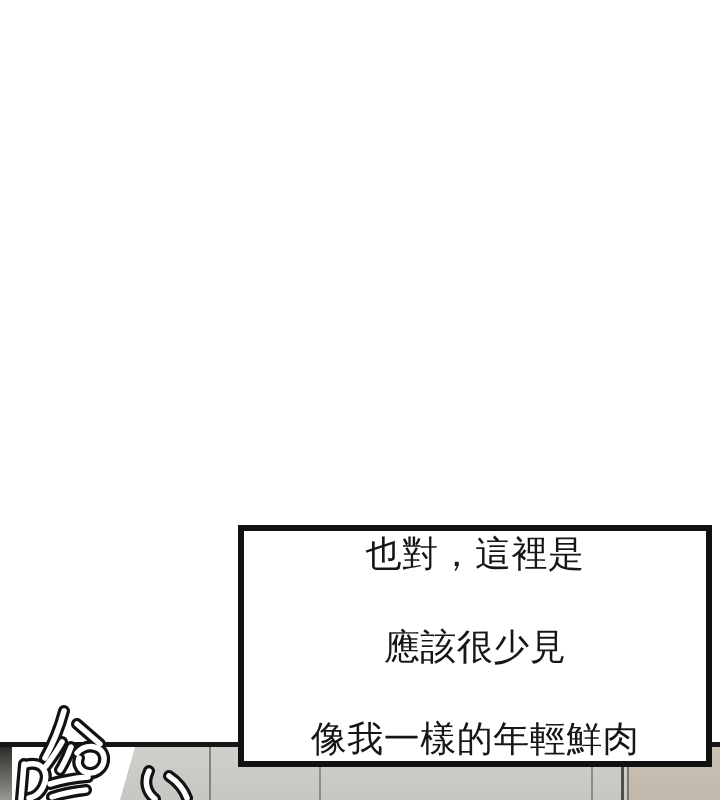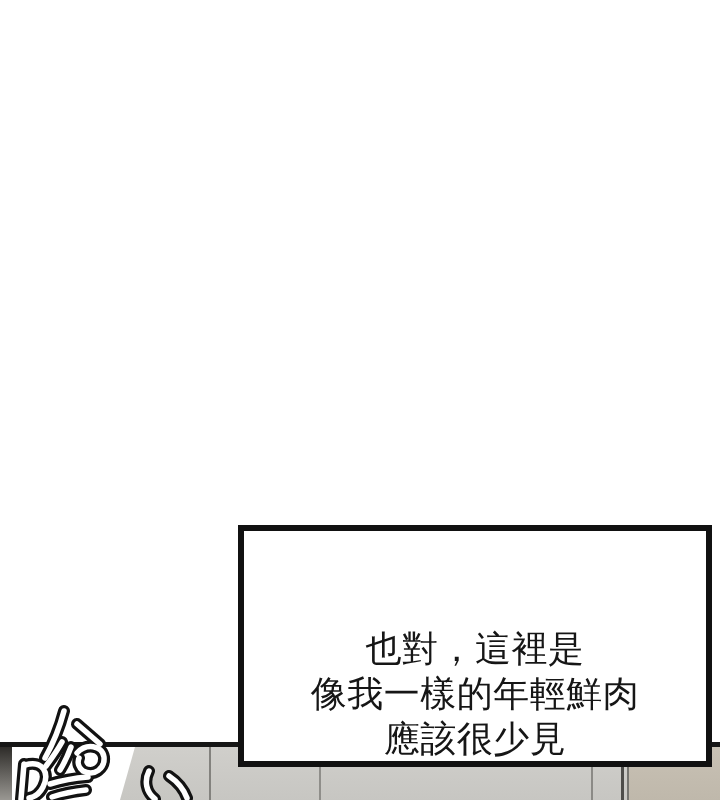--- a/index.html
+++ b/index.html
@@ -37,21 +37,21 @@
   .seam-4{left:621px;width:3px;background:#4e4d4a;}
   .seam-5{left:627px;width:2px;background:#767570;}
   
   .sfx-svg{position:absolute;left:0;top:700px;width:240px;height:100px;}
   .sfx-outline{fill:none;stroke:#121212;stroke-width:12;stroke-linecap:round;stroke-linejoin:round;}
   .sfx-fill{fill:none;stroke:#ffffff;stroke-width:5.5;stroke-linecap:round;stroke-linejoin:round;}
   
   .dialog-box{
     position:absolute;left:238px;top:525px;width:474px;height:242px;
     box-sizing:border-box;border:6px solid #111111;background:#ffffff;
-    display:flex;flex-direction:column;justify-content:flex-end;align-items:center;
+    display:flex;flex-direction:column;justify-content:space-between;align-items:center;
     text-align:center;
   }
   .dialog-line{
     font-size:36px;line-height:45px;color:#161616;
     letter-spacing:0.5px;white-space:nowrap;
   }
 </style>
 </head>
 <body>
 
@@ -96,17 +96,17 @@
       <path class="sfx-fill" d="M 25,65 C 43,60 50,73 43,87 C 40,93 35,97 29,98"></path>
       <path class="sfx-fill" d="M 50,84 C 63,80 76,78 88,77"></path>
       <path class="sfx-fill" d="M 52,97 C 64,93 76,91 86,90"></path>
       <path class="sfx-fill" d="M 149,71 C 144,81 146,92 155,99"></path>
       <path class="sfx-fill" d="M 169,76 C 178,82 184,90 187,98"></path>
     </g>
   </svg>
 
   <div class="dialog-box">
     <div class="dialog-line">也對，這裡是</div>
+    <div class="dialog-line">應該很少見</div>
     <div class="dialog-line">像我一樣的年輕鮮肉</div>
-    <div class="dialog-line">應該很少見</div>
   </div>
 
 </div>
 
 </body></html>

